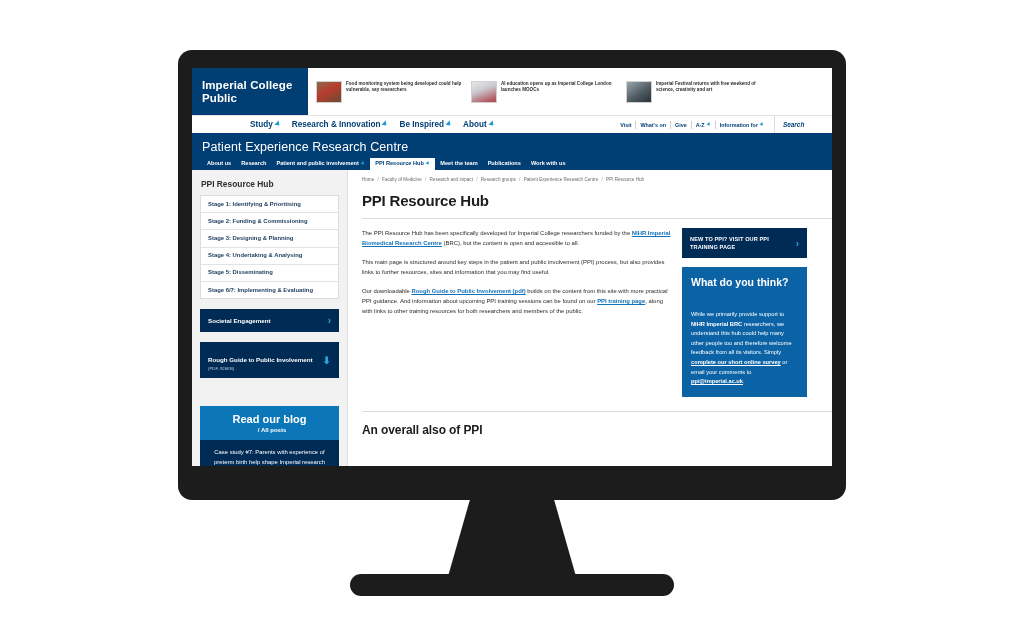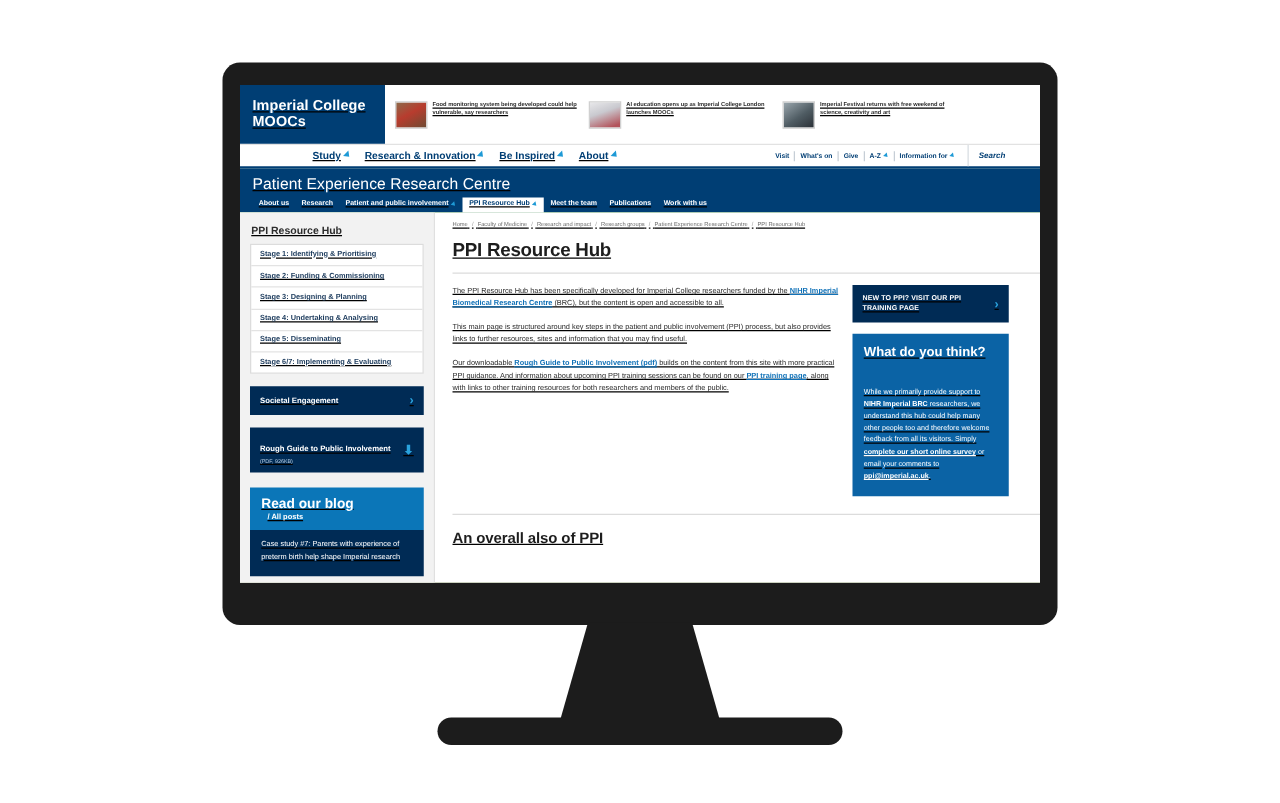--- a/index.html
+++ b/index.html
@@ -34,21 +34,21 @@
   }
   #monitor-base {
     position: absolute;
     left: 350px; top: 574px;
     width: 324px; height: 22px;
     background: #1c1c1c;
     border-radius: 11px;
   }
 
   
-  #page { width: 698px; height: 398px; background: #bef264; position: relative; text-decoration: underline; }
+  #page { width: 698px; height: 398px; background: #f9a8d4; position: relative; }
 
   
   .top-header {
     height: 48px; background: #ffffff;
     display: flex; align-items: stretch;
     border-bottom: 1px solid #e2e2e2;
     position: relative;
   }
   .logo-block {
     width: 116px; background: #003e74; color: #fff;
@@ -142,21 +142,21 @@
   .blue-btn {
     background: #002b55; color: #fff; margin-top: 10px;
     padding: 6px 8px; display: flex; align-items: center;
     justify-content: space-between; gap: 4px;
   }
   .blue-btn-label { font-size: 6.2px; font-weight: bold; line-height: 7.5px; }
   .blue-btn-sub { font-size: 4.3px; color: #b9cfe4; line-height: 6px; }
   .arrow-right { color: #2aa3dd; font-size: 10px; font-weight: bold; }
   .arrow-down { color: #2aa3dd; font-size: 10px; font-weight: bold; }
 
-  .blog-card { margin-top: 12px; }
+  .blog-card { margin-top: 28px; text-align: center; }
   .blog-head { background: #0b76b8; color: #fff; padding: 7px 9px 7px 9px; }
   .blog-title { font-size: 11px; font-weight: bold; line-height: 12px; }
   .blog-sub { font-size: 6px; font-weight: bold; margin-top: 2px; padding-left: 5px; }
   .blog-body { background: #002b55; color: #fff; padding: 8px 9px 10px 9px; }
   .blog-text { font-size: 5.9px; line-height: 9.5px; }
 
   
   .breadcrumb {
     font-size: 4.6px; color: #6b6b6b; padding: 6px 10px 7px 2px;
     line-height: 7px;
@@ -202,21 +202,21 @@
 <body>
 
 <div id="monitor-frame">
   <div id="monitor-screen">
 
     <div id="page">
 
       <div class="top-header">
         <div class="logo-block">
           <div class="logo-line">Imperial College</div>
-          <div class="logo-line">MOOCs</div>
+          <div class="logo-line">Public</div>
         </div>
 
         <div class="news-strip">
           <div class="news-item">
             <div class="news-thumb thumb-a"></div>
             <div class="news-text">Food monitoring system being developed could help vulnerable, say researchers</div>
           </div>
           <div class="news-item">
             <div class="news-thumb thumb-b"></div>
             <div class="news-text">AI education opens up as Imperial College London launches MOOCs</div>

